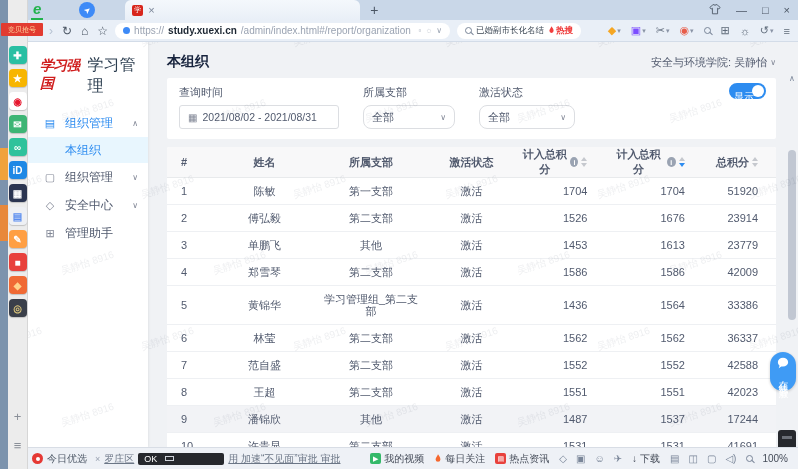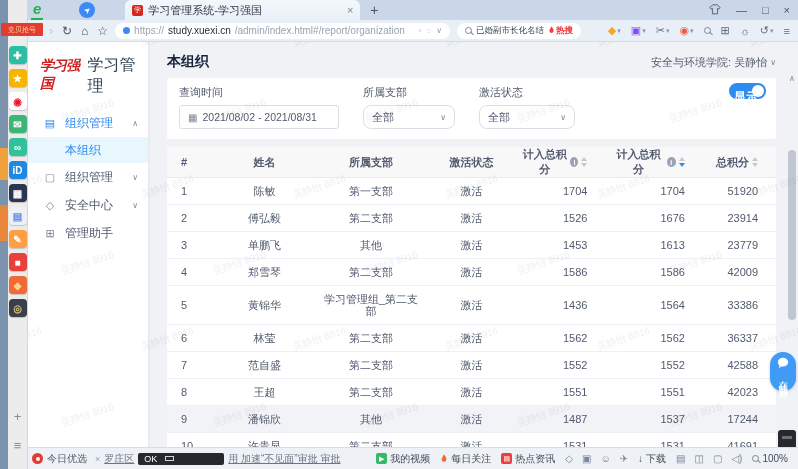--- a/index.html
+++ b/index.html
@@ -42,21 +42,21 @@
   #win-controls .wc { font-size:11px; line-height:11px; }
 
   #toolbar { height:22px; background:#e9eff7; border-bottom:1px solid #d3dce8; display:flex; align-items:center;
     padding:0 8px; gap:7px; flex:0 0 auto; }
   #nav-icons { display:flex; align-items:center; gap:9px; color:#5f6b7a; font-size:12px; }
   #nav-icons .icn { line-height:12px; }
   .pill { background:#fff; border-radius:9px; height:16px; display:flex; align-items:center; padding:0 8px; gap:4px; }
   #url-bar { flex:1 1 auto; max-width:335px; font-size:10px; }
   #site-dot { width:7px; height:7px; border-radius:50%; background:#3d8af7; flex:0 0 auto; }
   #url-scheme { color:#9aa3b2; }
-  #url-domain { color:#1d2733; font-weight:normal; }
+  #url-domain { color:#1d2733; font-weight:bold; }
   #url-path { color:#9aa3b2; white-space:nowrap; overflow:hidden; }
   #url-trailing { margin-left:auto; display:flex; gap:5px; color:#9aa3b2; font-size:8px; }
   #search-box { flex:0 0 122px; font-size:8.5px; color:#3c4754; }
   #search-box .q-text { white-space:nowrap; overflow:hidden; }
   .mag { width:7px; height:7px; border:1.2px solid #7a8699; border-radius:50%; position:relative; display:inline-block; flex:0 0 auto; }
   .mag::after { content:""; position:absolute; width:4px; height:1.2px; background:#7a8699; transform:rotate(45deg);
     right:-3px; bottom:-1px; }
   #hot-tag { margin-left:auto; display:flex; align-items:center; gap:1px; color:#e33; font-size:8.5px; font-weight:bold; flex:0 0 auto; }
   #right-icons { margin-left:auto; display:flex; align-items:center; gap:10px; font-size:11px; color:#5f6b7a; }
   #right-icons .icn { display:inline-flex; align-items:center; }
@@ -95,21 +95,21 @@
   #branch-select { width:92px; }
   #status-select { width:96px; }
   .select .chev { margin-left:auto; font-size:8px; color:#808695; }
   #filter-btns { display:flex; gap:10px; }
   .btn { height:26px; border-radius:3px; font-size:11.5px; display:inline-flex; align-items:center; justify-content:center; }
   #submit-btn { width:62px; background:#2d8cf0; color:#fff; border:1px solid #2d8cf0; }
   #reset-btn { width:46px; background:#fff; color:#515a6e; border:1px solid #dcdee2; }
   #display-toggle { position:absolute; right:10px; top:5px; width:37px; height:16px; border-radius:8px;
     background:#2d8cf0; }
   #display-toggle .knob { position:absolute; right:2px; top:2px; width:12px; height:12px; border-radius:50%; background:#fff; }
-  #display-toggle .t-label { position:absolute; left:5px; top:9px; font-size:12px; color:#fff; line-height:10px;font-weight:bold; }
+  #display-toggle .t-label { position:absolute; left:5px; top:9px; font-size:10px; color:#fff; line-height:10px; }
 
   #table-card { margin-top:8px; background:#fff; border-radius:2px; overflow:hidden; height:311px; }
   table { width:100%; border-collapse:collapse; table-layout:fixed; }
   thead th { background:#f8f8f9; border-bottom:1px solid #e8eaec; height:24px; font-size:11px; font-weight:bold;
     color:#515a6e; padding:0 8px; }
   .hcell { display:flex; align-items:center; gap:3px; }
   .hcell.a-left { justify-content:flex-start; padding-left:6px; }
   .hcell.a-center { justify-content:center; }
   .hcell.a-right { justify-content:flex-end; padding-right:10px; }
   .info-ic { width:10px; height:10px; border-radius:50%; background:#9aa3b2; color:#fff; font-size:7px;
@@ -154,21 +154,21 @@
   #ok-overlay { background:#26282d; color:#fff; border-radius:2px; padding:1px 6px; font-size:9px;
     display:inline-flex; align-items:center; gap:8px; min-width:86px; }
   #ok-overlay .batt { width:9px; height:5px; border:1px solid #cfd3da; display:inline-block; }
   #sb-right { margin-left:auto; display:flex; align-items:center; gap:10px; font-size:10px; color:#454c59; }
   .sb-item-lbl { display:flex; align-items:center; gap:3px; }
   .sq-ic { width:11px; height:11px; border-radius:2px; display:inline-flex; align-items:center; justify-content:center;
     color:#fff; font-size:7px; }
   .green-sq { background:#34b969; }
   .red-sq { background:#e8413c; }
   #sb-icons-a, #sb-icons-b { display:flex; align-items:center; gap:9px; color:#7a8699; font-size:10px; }
-  #sb-zoom { display:flex; align-items:center; gap:3px; color:#454c59; }
+  #sb-zoom { display:flex; align-items:center; gap:9px; color:#454c59; }
 </style>
 </head>
 <body>
 
 <div id="screen">
 
   <div id="desktop">
     <div class="desk-accent1"></div>
     <div class="desk-accent2"></div>
   </div>
@@ -197,21 +197,20 @@
 
   <div id="browser">
 
     <div id="tabbar">
       <span id="browser-logo">e</span>
       <span id="pinned-tab">
           <span>➤</span>
         </span>
       <div id="tab">
         <span id="tab-favicon">学</span>
-        <span id="tab-title">学习管理系统-学习强国</span>
         <span id="tab-close">×</span>
       </div>
       <span id="newtab">+</span>
       <div id="win-controls">
         <span class="wc">
           <svg width="12" height="11" viewBox="0 0 14 12">
               <path d="M4 1 L6 0 L7 1.5 L8 0 L10 1 L13 3.5 L11.5 5.5 L10 4.5 V11 H4 V4.5 L2.5 5.5 L1 3.5 Z" fill="none" stroke="#4a5563" stroke-width="1"></path>
             </svg>
         </span>
         <span class="wc">—</span>

